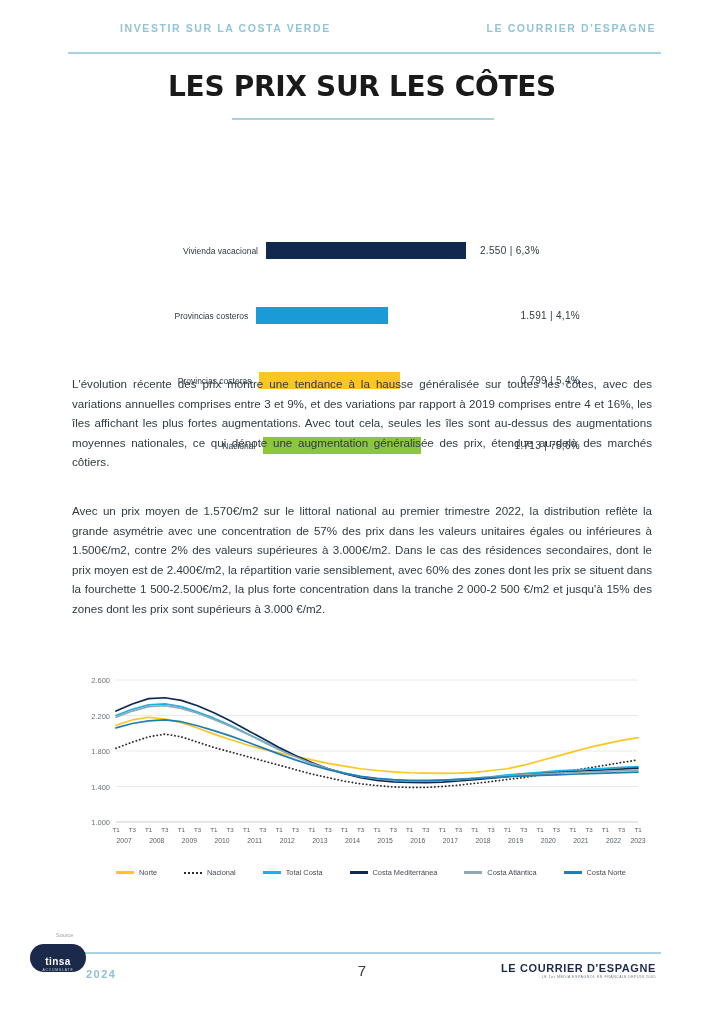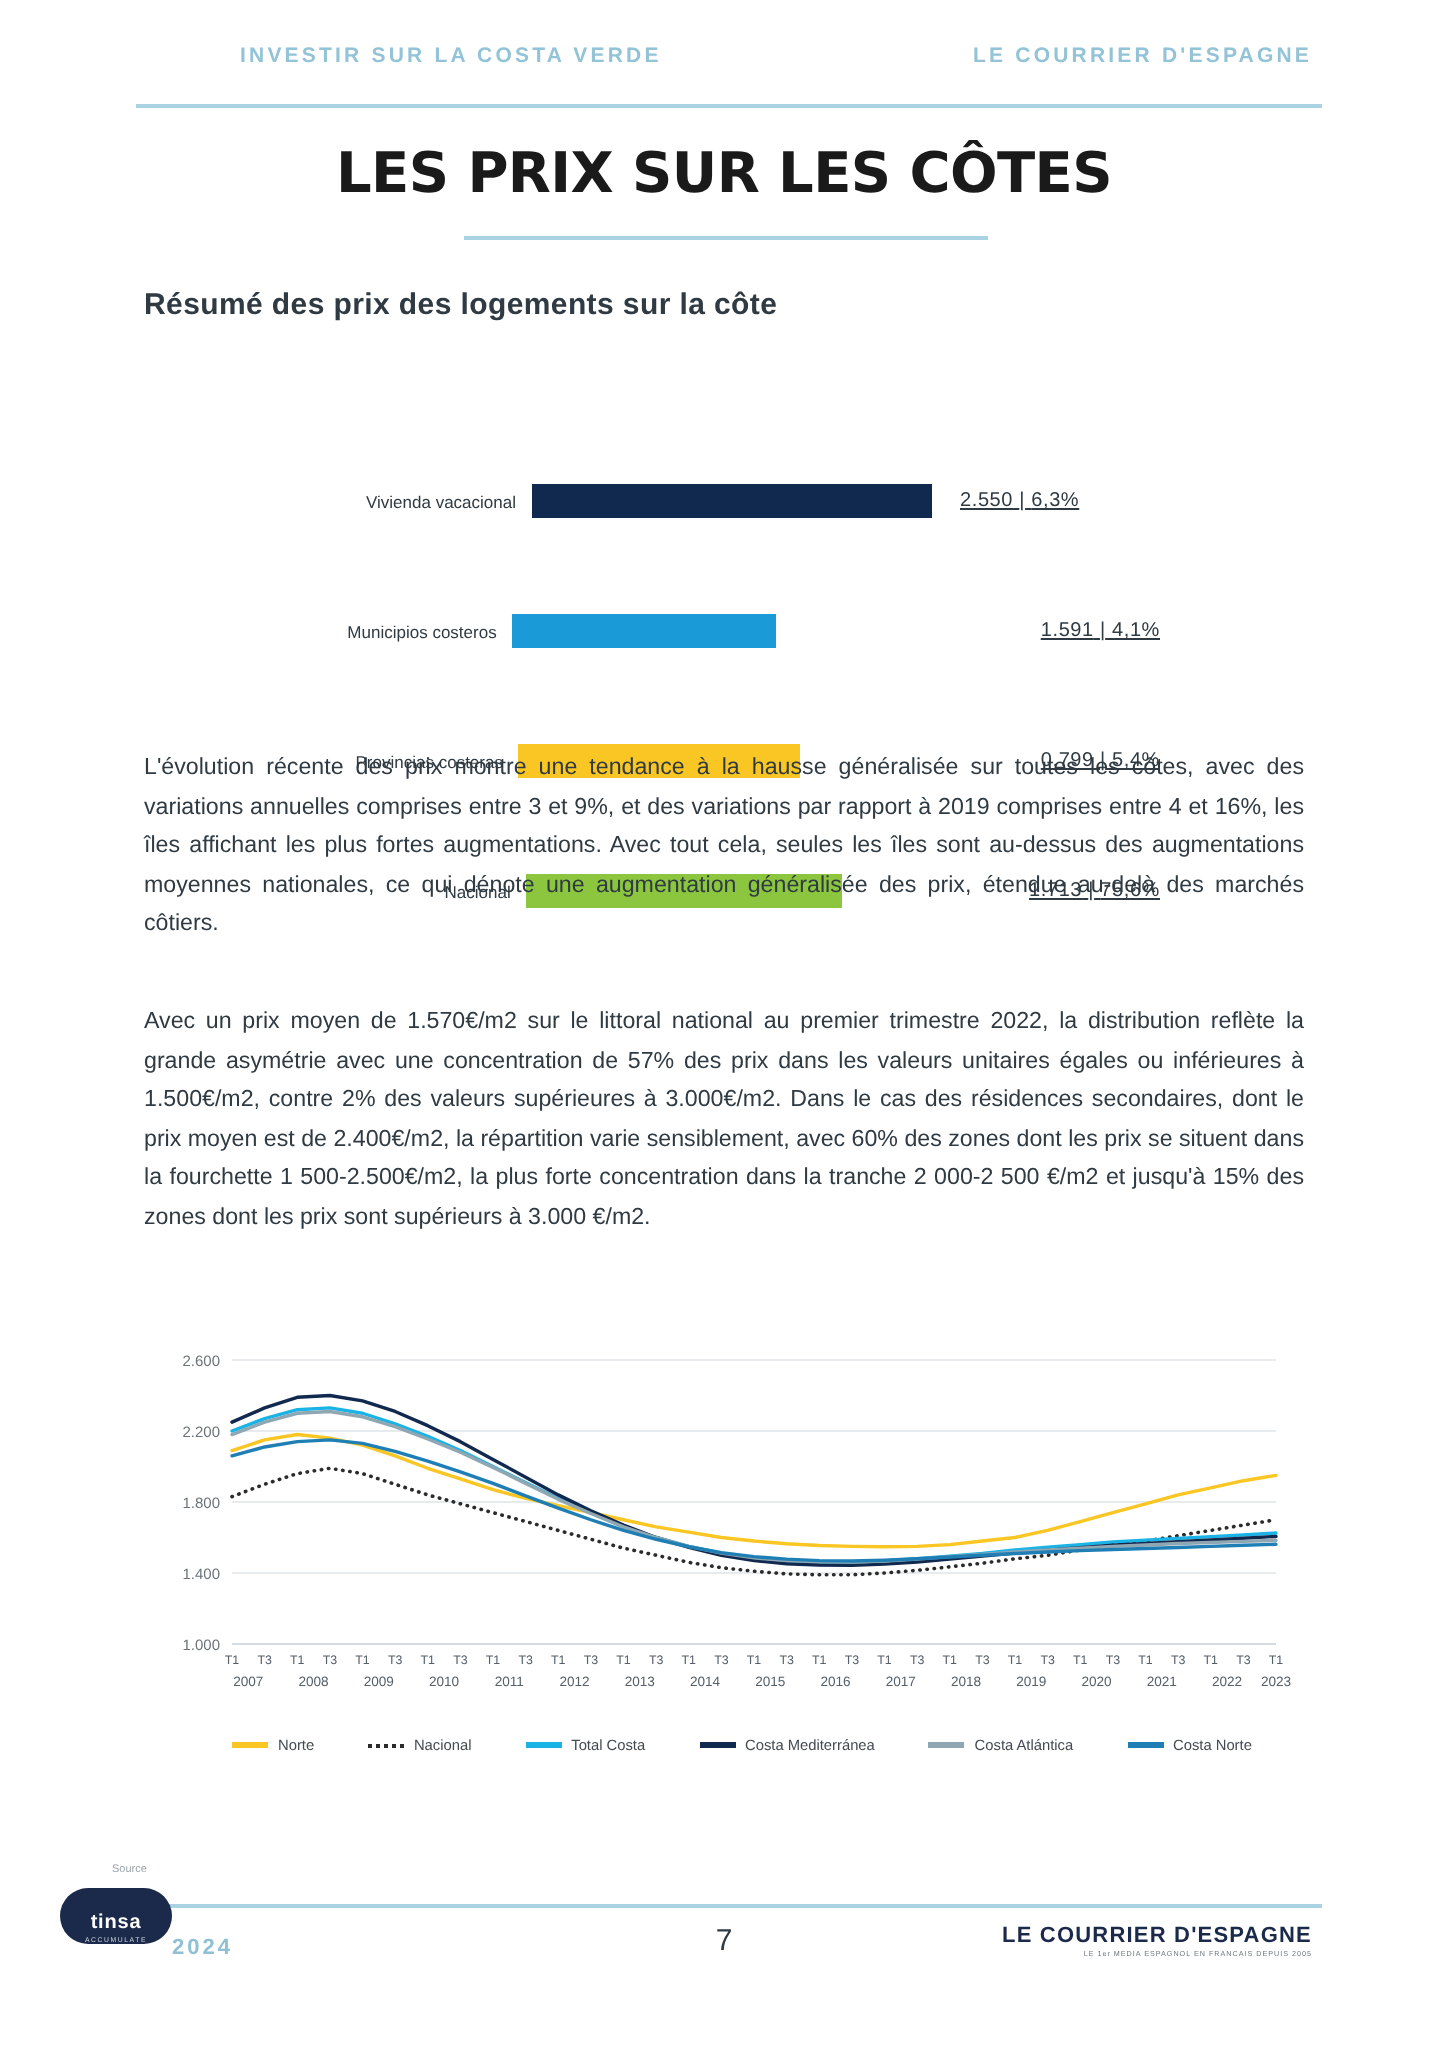--- a/index.html
+++ b/index.html
@@ -111,21 +111,20 @@
   .bar-fill {
     height: 17px;
     border-radius: 0;
   }
   .bar-value {
     font-size: 10px;
     color: #2f3a42;
     padding-left: 14px;
     white-space: nowrap;
     letter-spacing: 0.3px;
-    text-decoration: underline;
   }
 
   
   .para {
     position: absolute;
     left: 72px;
     width: 580px;
     font-size: 11.6px;
     line-height: 19.5px;
     color: #2f3a42;
@@ -248,36 +247,35 @@
 
   <div class="header">
     <div class="header-left">INVESTIR SUR LA COSTA VERDE</div>
     <div class="header-right">LE COURRIER D'ESPAGNE</div>
   </div>
   <div class="header-rule"></div>
 
   <div class="title">LES PRIX SUR LES CÔTES</div>
   <div class="title-rule"></div>
 
-  <div class="section-heading">Résumé des prix des logements sur la côte</div>
 
   <div class="barchart">
     <div class="bar-row">
       <div class="bar-label">Vivienda vacacional</div>
       <div class="bar-track">
         <div class="bar-fill" style="width:200px;background:#11284f;"></div>
       </div>
       <div class="bar-value">
         <span>2.550</span>
         <span>|</span>
         <span>6,3%</span>
       </div>
     </div>
     <div class="bar-row">
-      <div class="bar-label">Municipios costeros</div>
+      <div class="bar-label">Provincias costeros</div>
       <div class="bar-track">
         <div class="bar-fill" style="width:132px;background:#1a9bd7;"></div>
       </div>
       <div class="bar-value" style="padding-left:82px;">
         <span>1.591</span>
         <span>|</span>
         <span>4,1%</span>
       </div>
     </div>
     <div class="bar-row">

